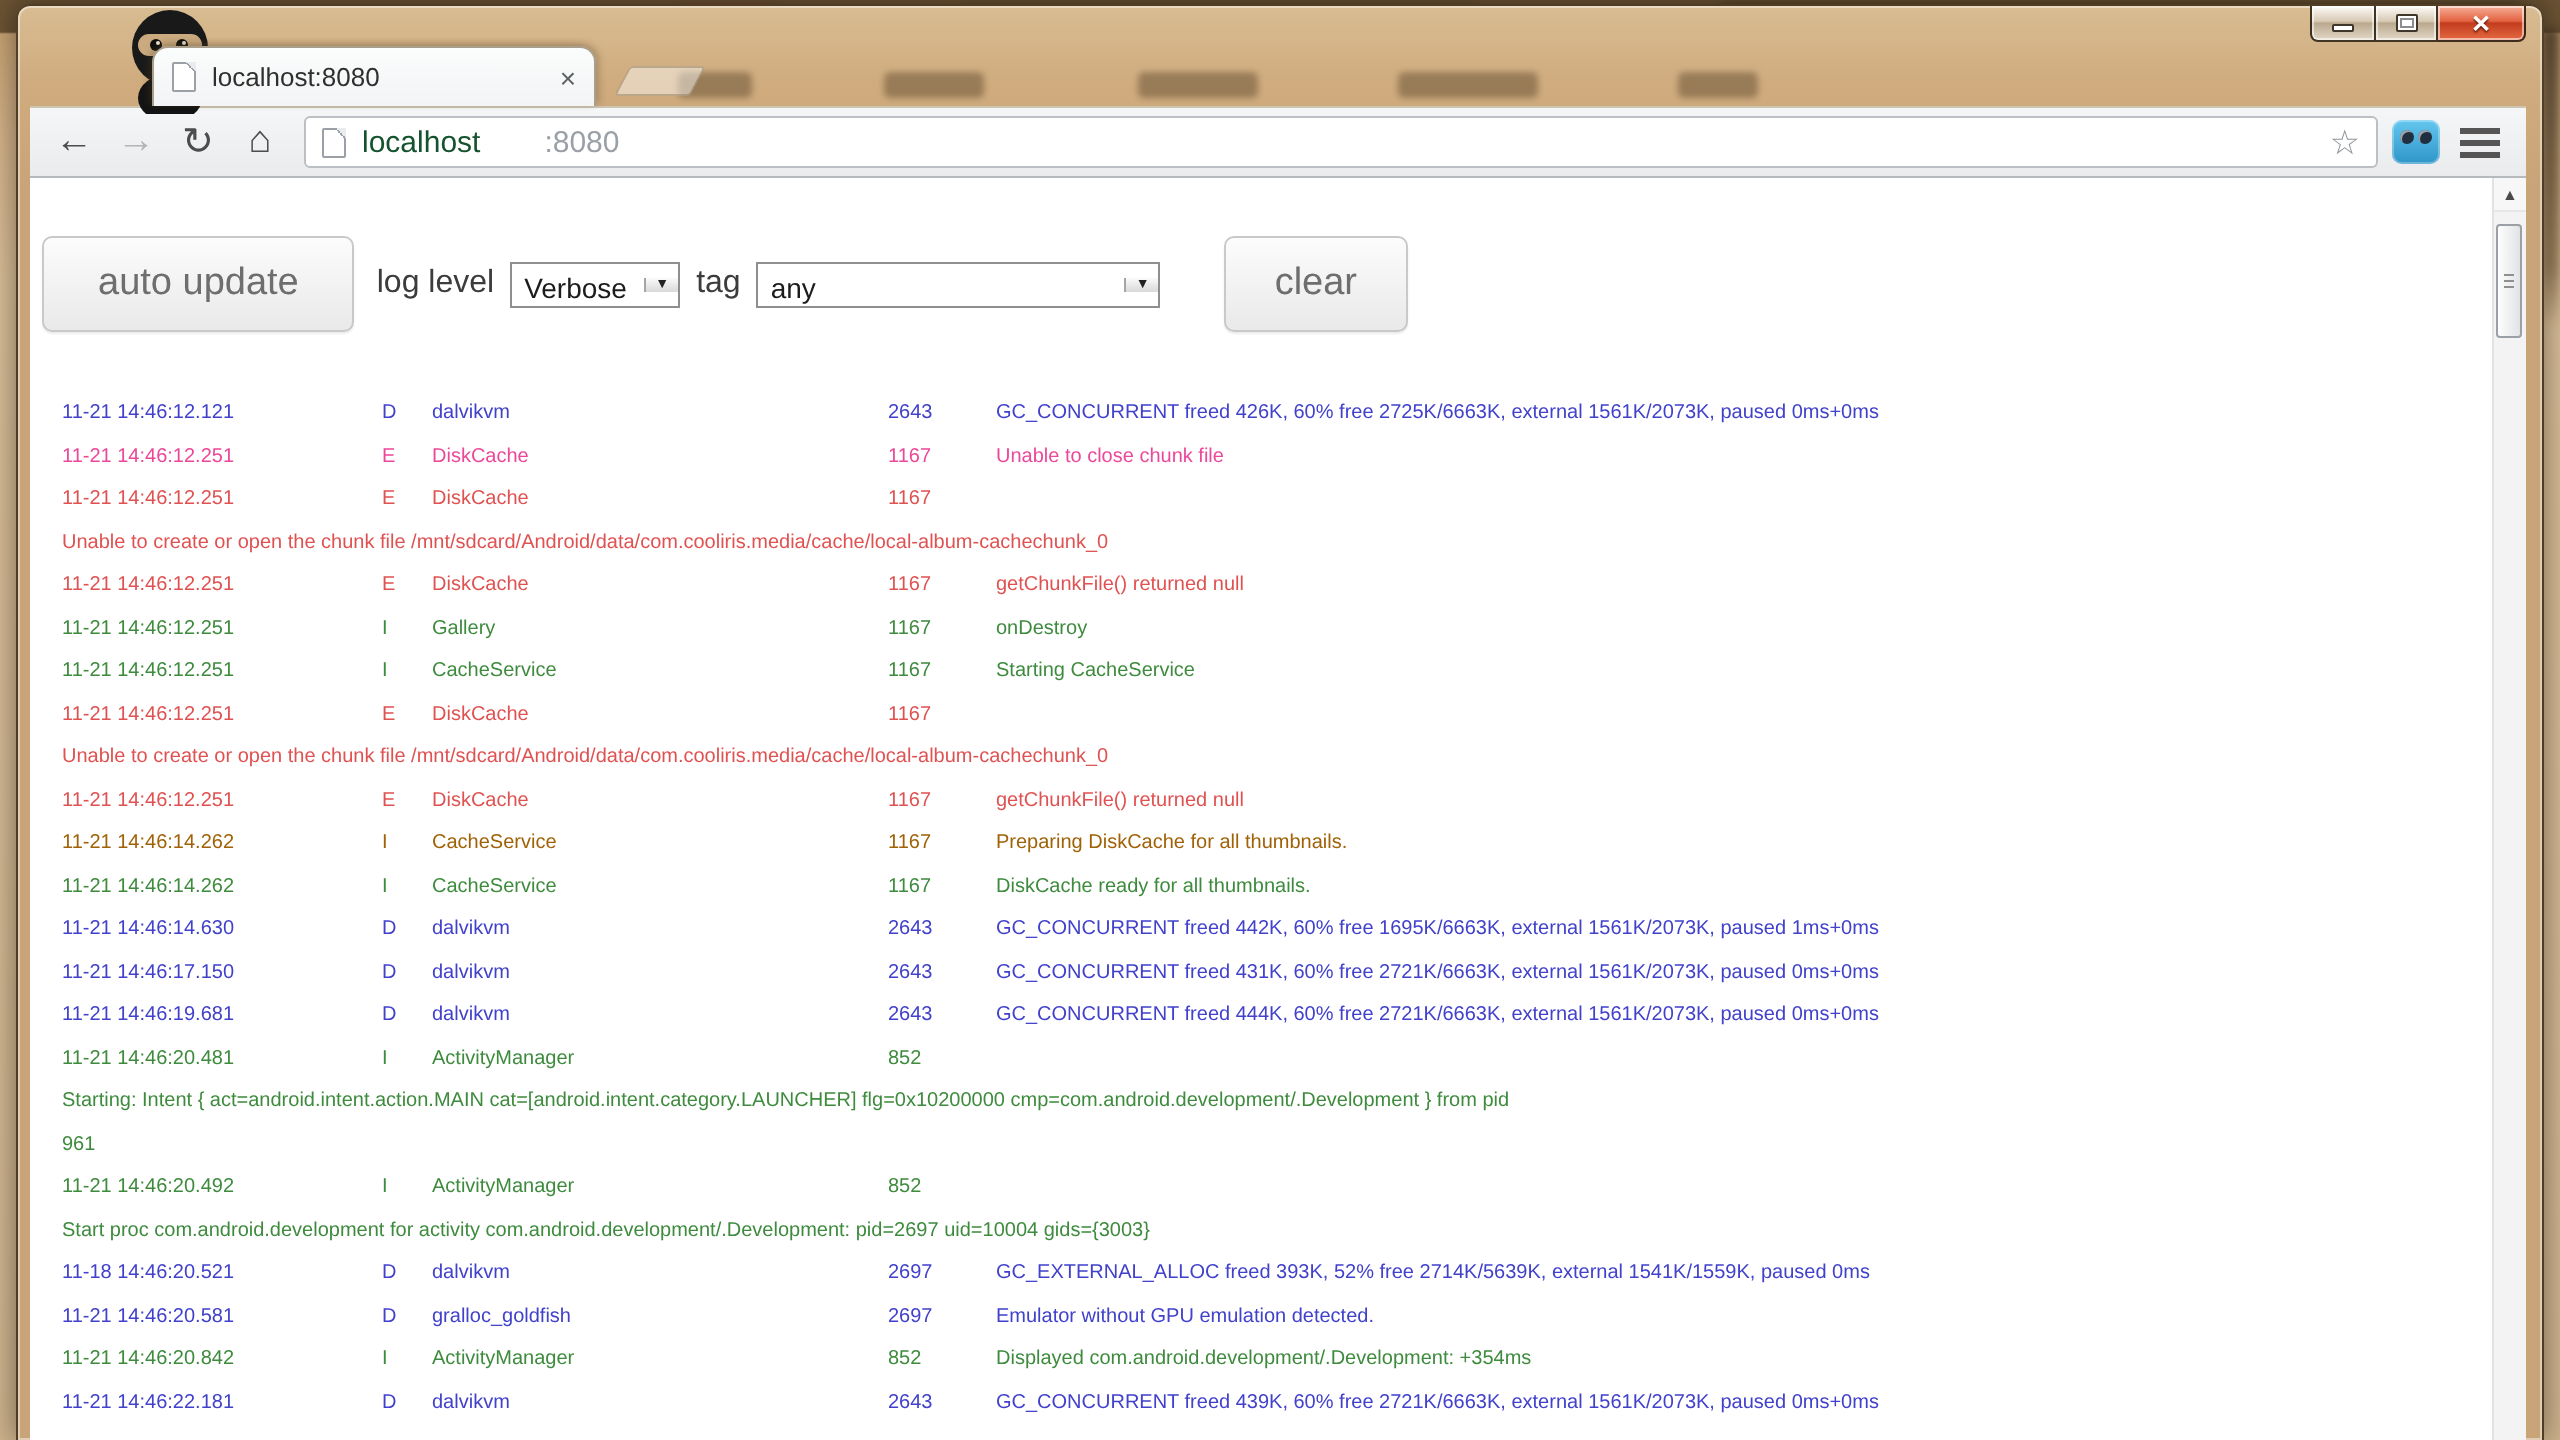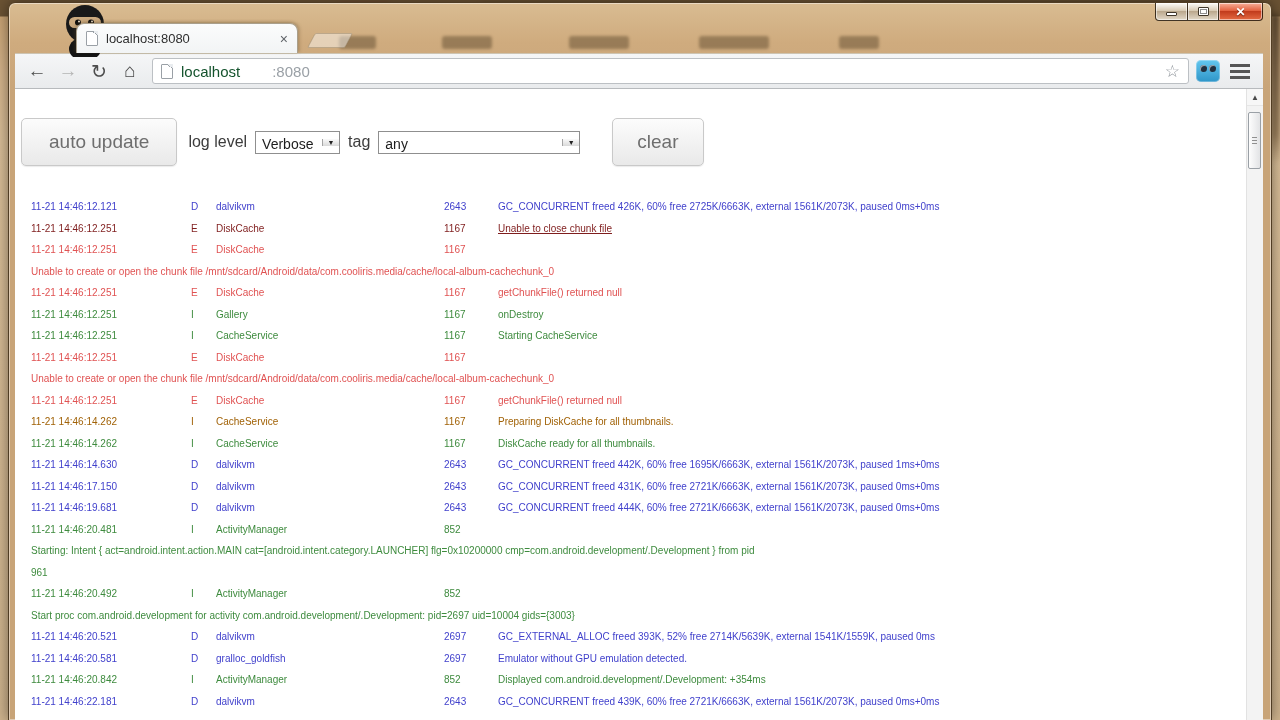--- a/index.html
+++ b/index.html
@@ -193,40 +193,40 @@
           <span class="ctl-label">tag</span>
           <div class="fake-select sel-tag">
             <span class="val">any</span>
             <span class="dd">▼</span>
           </div>
           <button class="btn btn-clear">clear</button>
         </div>
 
         <div class="log">
             <div class="log-row" style="color: rgb(65, 65, 204);"><span class="c-time">11-21 14:46:12.121</span><span class="c-level">D</span><span class="c-tag">dalvikvm</span><span class="c-pid">2643</span><span class="c-msg">GC_CONCURRENT freed 426K, 60% free 2725K/6663K, external 1561K/2073K, paused 0ms+0ms</span></div>
-            <div class="log-row" style="color: #7f1d1d; text-decoration: underline;"><span class="c-time">11-21 14:46:12.251</span><span class="c-level">E</span><span class="c-tag">DiskCache</span><span class="c-pid">1167</span><span class="c-msg">Unable to close chunk file</span></div>
+            <div class="log-row" style="color: #ec4899;"><span class="c-time">11-21 14:46:12.251</span><span class="c-level">E</span><span class="c-tag">DiskCache</span><span class="c-pid">1167</span><span class="c-msg">Unable to close chunk file</span></div>
             <div class="log-row" style="color: rgb(224, 82, 82);"><span class="c-time">11-21 14:46:12.251</span><span class="c-level">E</span><span class="c-tag">DiskCache</span><span class="c-pid">1167</span><span class="c-msg">
 Unable to create or open the chunk file /mnt/sdcard/Android/data/com.cooliris.media/cache/local-album-cachechunk_0</span></div>
             <div class="log-row" style="color: rgb(224, 82, 82);"><span class="c-time">11-21 14:46:12.251</span><span class="c-level">E</span><span class="c-tag">DiskCache</span><span class="c-pid">1167</span><span class="c-msg">getChunkFile() returned null</span></div>
             <div class="log-row" style="color: rgb(62, 139, 62);"><span class="c-time">11-21 14:46:12.251</span><span class="c-level">I</span><span class="c-tag">Gallery</span><span class="c-pid">1167</span><span class="c-msg">onDestroy</span></div>
             <div class="log-row" style="color: rgb(62, 139, 62);"><span class="c-time">11-21 14:46:12.251</span><span class="c-level">I</span><span class="c-tag">CacheService</span><span class="c-pid">1167</span><span class="c-msg">Starting CacheService</span></div>
             <div class="log-row" style="color: rgb(224, 82, 82);"><span class="c-time">11-21 14:46:12.251</span><span class="c-level">E</span><span class="c-tag">DiskCache</span><span class="c-pid">1167</span><span class="c-msg">
 Unable to create or open the chunk file /mnt/sdcard/Android/data/com.cooliris.media/cache/local-album-cachechunk_0</span></div>
             <div class="log-row" style="color: rgb(224, 82, 82);"><span class="c-time">11-21 14:46:12.251</span><span class="c-level">E</span><span class="c-tag">DiskCache</span><span class="c-pid">1167</span><span class="c-msg">getChunkFile() returned null</span></div>
             <div class="log-row" style="color: #a16207;"><span class="c-time">11-21 14:46:14.262</span><span class="c-level">I</span><span class="c-tag">CacheService</span><span class="c-pid">1167</span><span class="c-msg">Preparing DiskCache for all thumbnails.</span></div>
             <div class="log-row" style="color: rgb(62, 139, 62);"><span class="c-time">11-21 14:46:14.262</span><span class="c-level">I</span><span class="c-tag">CacheService</span><span class="c-pid">1167</span><span class="c-msg">DiskCache ready for all thumbnails.</span></div>
             <div class="log-row" style="color: rgb(65, 65, 204);"><span class="c-time">11-21 14:46:14.630</span><span class="c-level">D</span><span class="c-tag">dalvikvm</span><span class="c-pid">2643</span><span class="c-msg">GC_CONCURRENT freed 442K, 60% free 1695K/6663K, external 1561K/2073K, paused 1ms+0ms</span></div>
             <div class="log-row" style="color: rgb(65, 65, 204);"><span class="c-time">11-21 14:46:17.150</span><span class="c-level">D</span><span class="c-tag">dalvikvm</span><span class="c-pid">2643</span><span class="c-msg">GC_CONCURRENT freed 431K, 60% free 2721K/6663K, external 1561K/2073K, paused 0ms+0ms</span></div>
             <div class="log-row" style="color: rgb(65, 65, 204);"><span class="c-time">11-21 14:46:19.681</span><span class="c-level">D</span><span class="c-tag">dalvikvm</span><span class="c-pid">2643</span><span class="c-msg">GC_CONCURRENT freed 444K, 60% free 2721K/6663K, external 1561K/2073K, paused 0ms+0ms</span></div>
             <div class="log-row" style="color: rgb(62, 139, 62);"><span class="c-time">11-21 14:46:20.481</span><span class="c-level">I</span><span class="c-tag">ActivityManager</span><span class="c-pid">852</span><span class="c-msg">
 Starting: Intent { act=android.intent.action.MAIN cat=[android.intent.category.LAUNCHER] flg=0x10200000 cmp=com.android.development/.Development } from pid
 961</span></div>
             <div class="log-row" style="color: rgb(62, 139, 62);"><span class="c-time">11-21 14:46:20.492</span><span class="c-level">I</span><span class="c-tag">ActivityManager</span><span class="c-pid">852</span><span class="c-msg">
 Start proc com.android.development for activity com.android.development/.Development: pid=2697 uid=10004 gids={3003}</span></div>
-            <div class="log-row" style="color: rgb(65, 65, 204);"><span class="c-time">11-21 14:46:20.521</span><span class="c-level">D</span><span class="c-tag">dalvikvm</span><span class="c-pid">2697</span><span class="c-msg">GC_EXTERNAL_ALLOC freed 393K, 52% free 2714K/5639K, external 1541K/1559K, paused 0ms</span></div>
+            <div class="log-row" style="color: rgb(65, 65, 204);"><span class="c-time">11-18 14:46:20.521</span><span class="c-level">D</span><span class="c-tag">dalvikvm</span><span class="c-pid">2697</span><span class="c-msg">GC_EXTERNAL_ALLOC freed 393K, 52% free 2714K/5639K, external 1541K/1559K, paused 0ms</span></div>
             <div class="log-row" style="color: rgb(65, 65, 204);"><span class="c-time">11-21 14:46:20.581</span><span class="c-level">D</span><span class="c-tag">gralloc_goldfish</span><span class="c-pid">2697</span><span class="c-msg">Emulator without GPU emulation detected.</span></div>
             <div class="log-row" style="color: rgb(62, 139, 62);"><span class="c-time">11-21 14:46:20.842</span><span class="c-level">I</span><span class="c-tag">ActivityManager</span><span class="c-pid">852</span><span class="c-msg">Displayed com.android.development/.Development: +354ms</span></div>
             <div class="log-row" style="color: rgb(65, 65, 204);"><span class="c-time">11-21 14:46:22.181</span><span class="c-level">D</span><span class="c-tag">dalvikvm</span><span class="c-pid">2643</span><span class="c-msg">GC_CONCURRENT freed 439K, 60% free 2721K/6663K, external 1561K/2073K, paused 0ms+0ms</span></div>
           </div>
 
         <div class="scrollbar">
           <div class="sb-up">▲</div>
           <div class="sb-thumb"></div>
         </div>
       </div>

